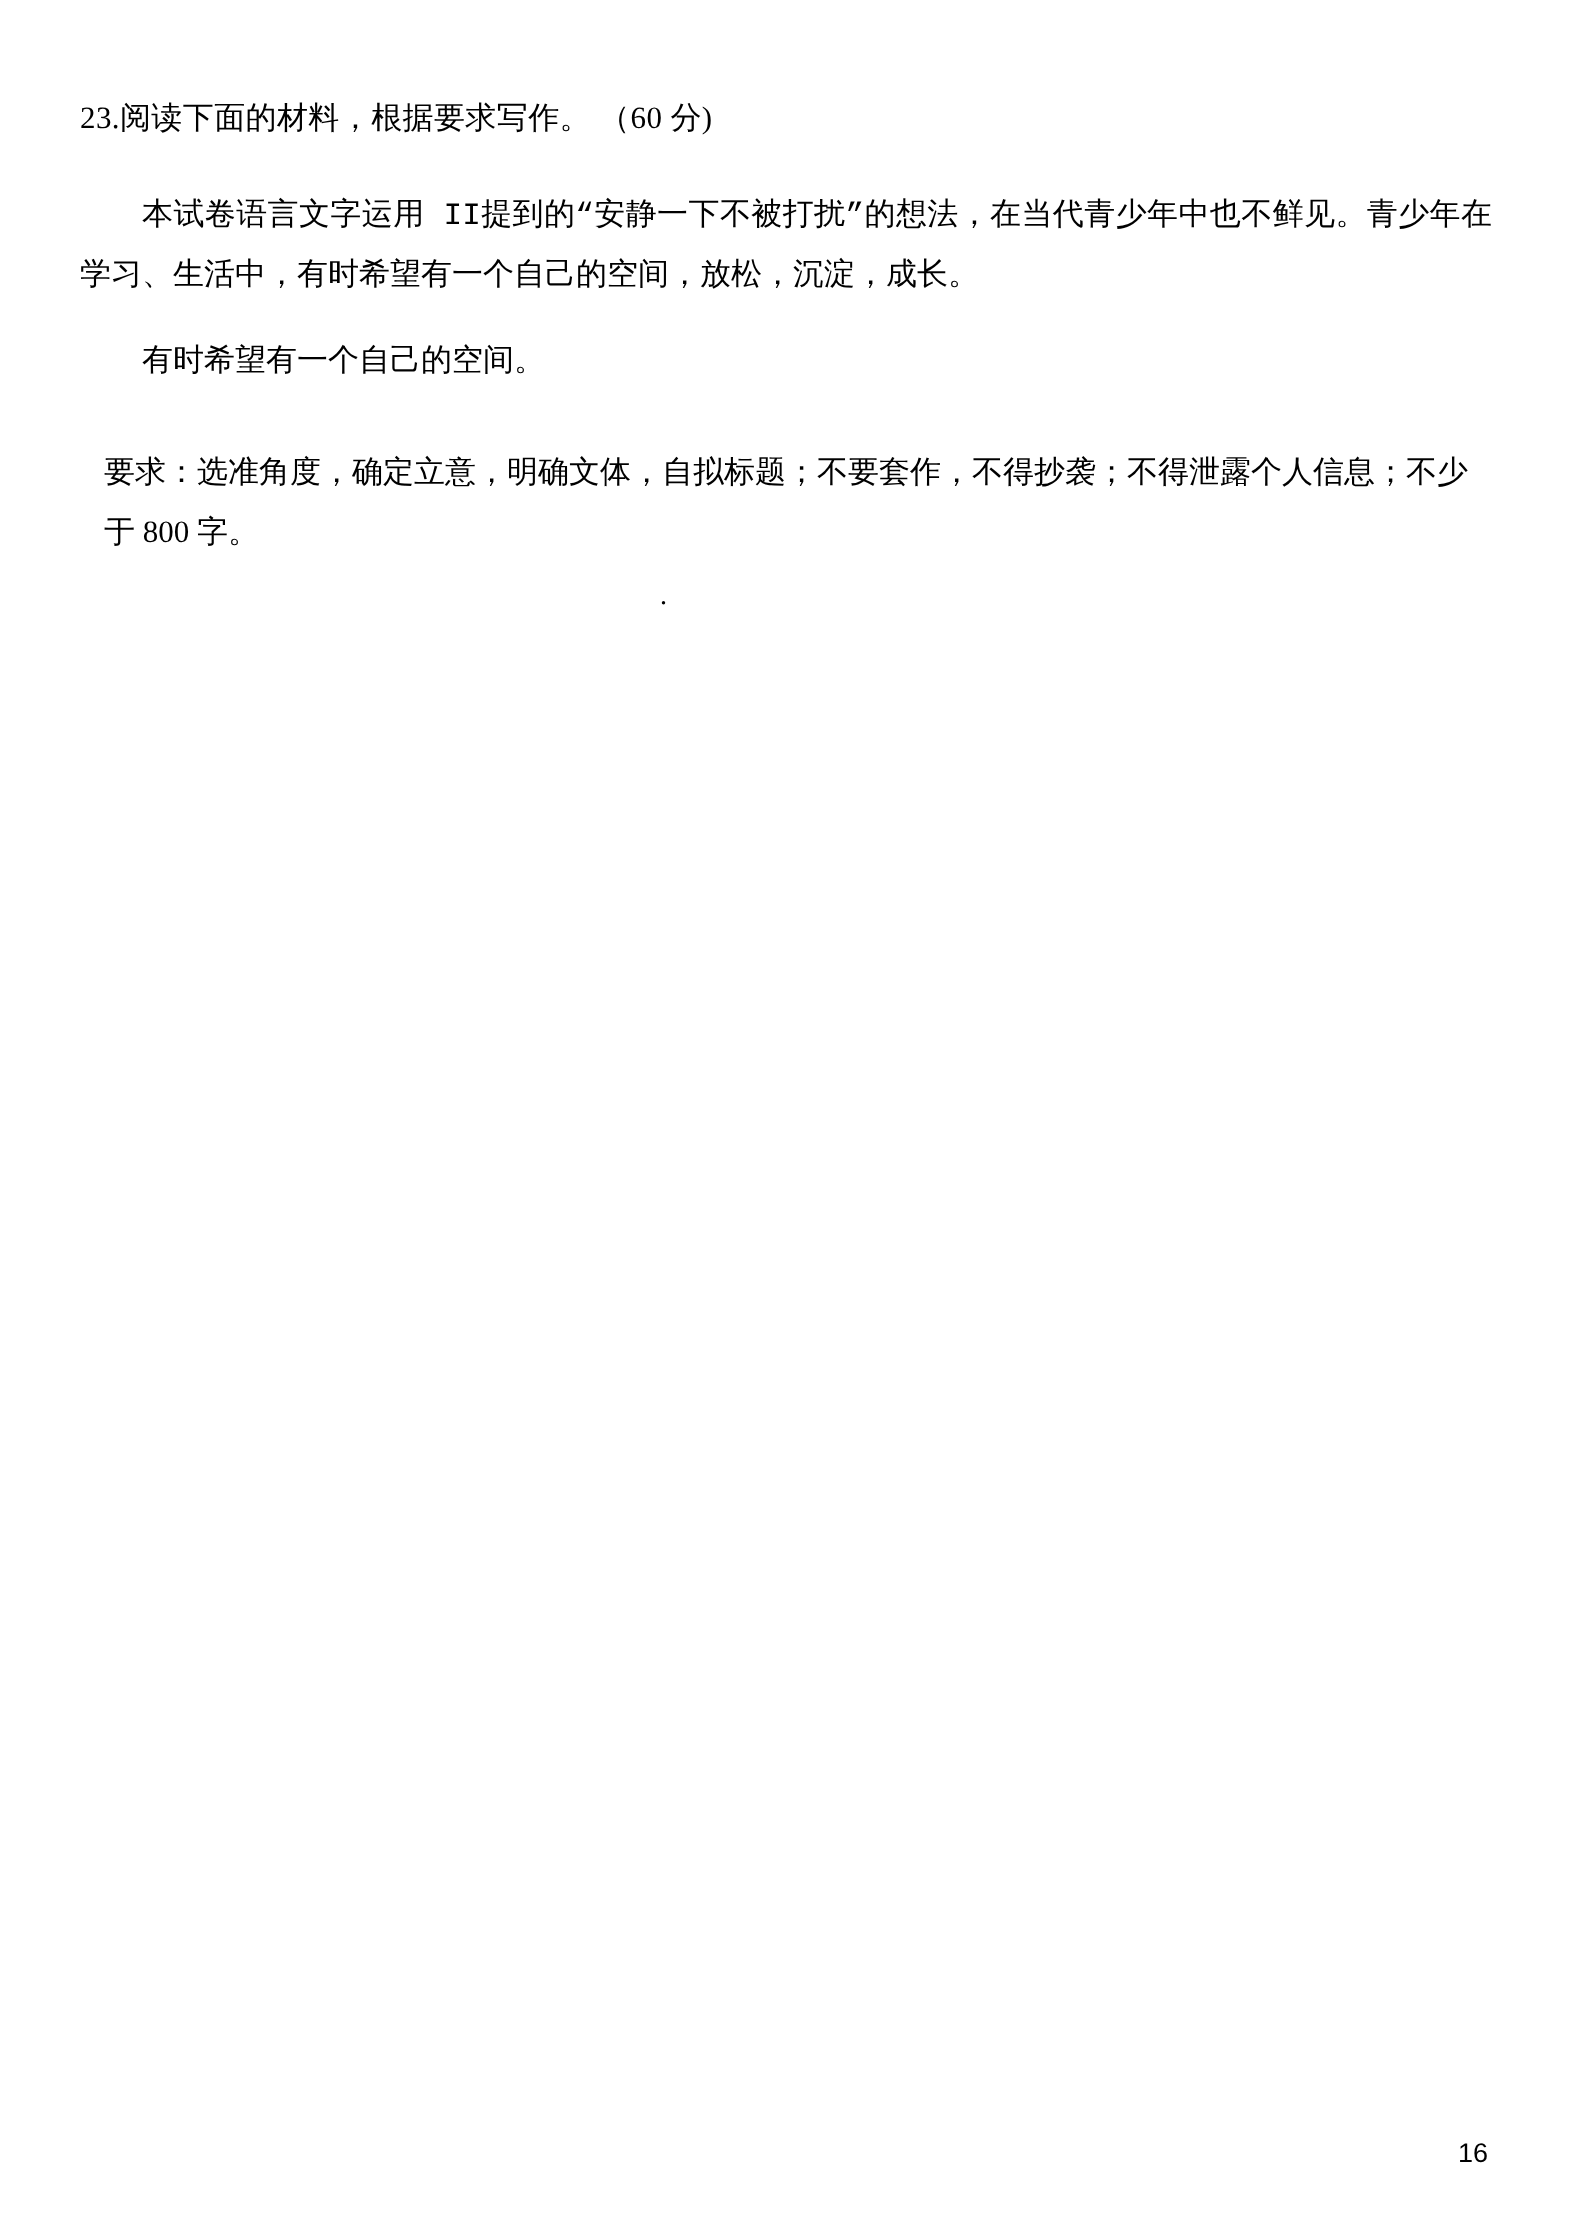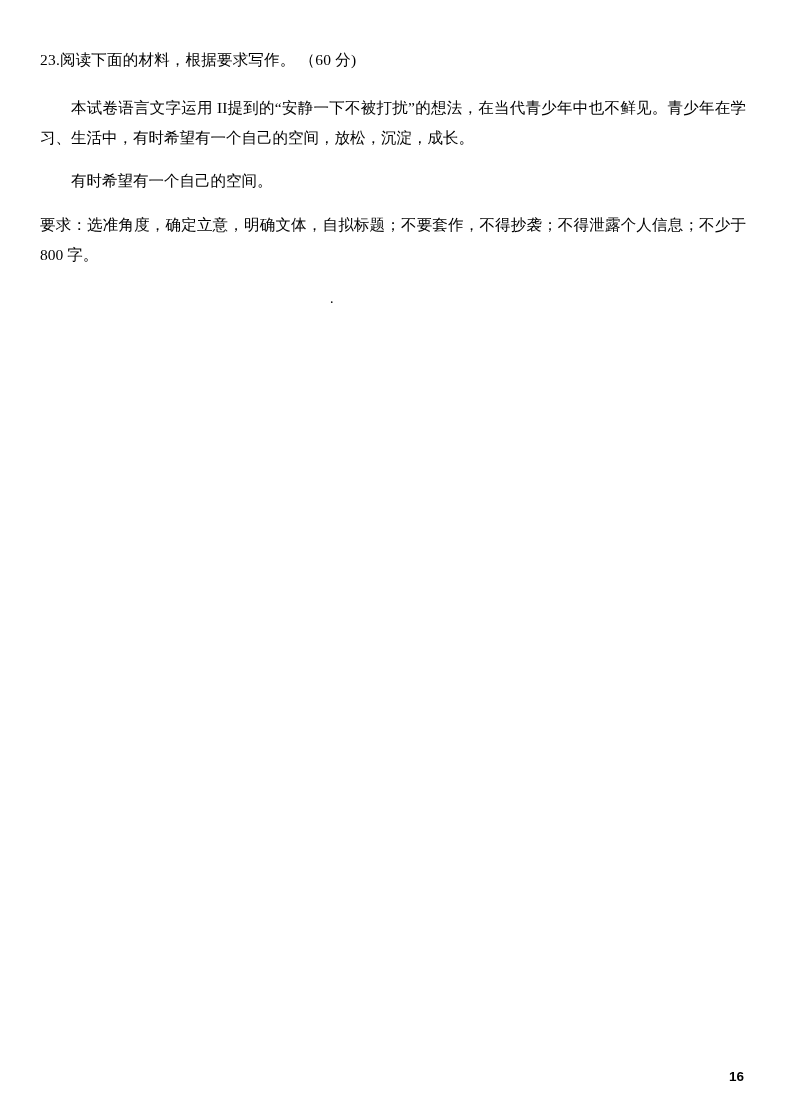--- a/index.html
+++ b/index.html
@@ -38,46 +38,46 @@
   }
   .para {
     font-size: 15.5px;
     line-height: 1.95;
     margin: 0 0 4px 0;
     text-align: justify;
     text-justify: inter-ideograph;
   }
   .para.indent {
     text-indent: 2em;
+    font-family: Liberation Mono, monospace;
   }
   .gap-small { height: 8px; }
   .gap-mid { height: 10px; }
   .req {
     font-size: 15.5px;
     line-height: 1.95;
-    margin: 0;
+    margin: 12px;
     text-align: justify;
     text-justify: inter-ideograph;
   }
   .stray-dot {
     position: absolute;
     left: 330px;
     top: 292px;
     font-size: 14px;
     color: #000;
     line-height: 1;
   }
   .page-number {
     position: absolute;
     right: 42px;
     bottom: 28px;
     font-size: 13.5px;
     font-family: "Liberation Sans", sans-serif;
     color: #000000;
-    font-weight: bold;
   }
 </style>
 </head>
 <body>
 
 <div class="page">
   <div class="content">
 
     <div class="q-heading">23.阅读下面的材料，根据要求写作。 （60 分)</div>
 

